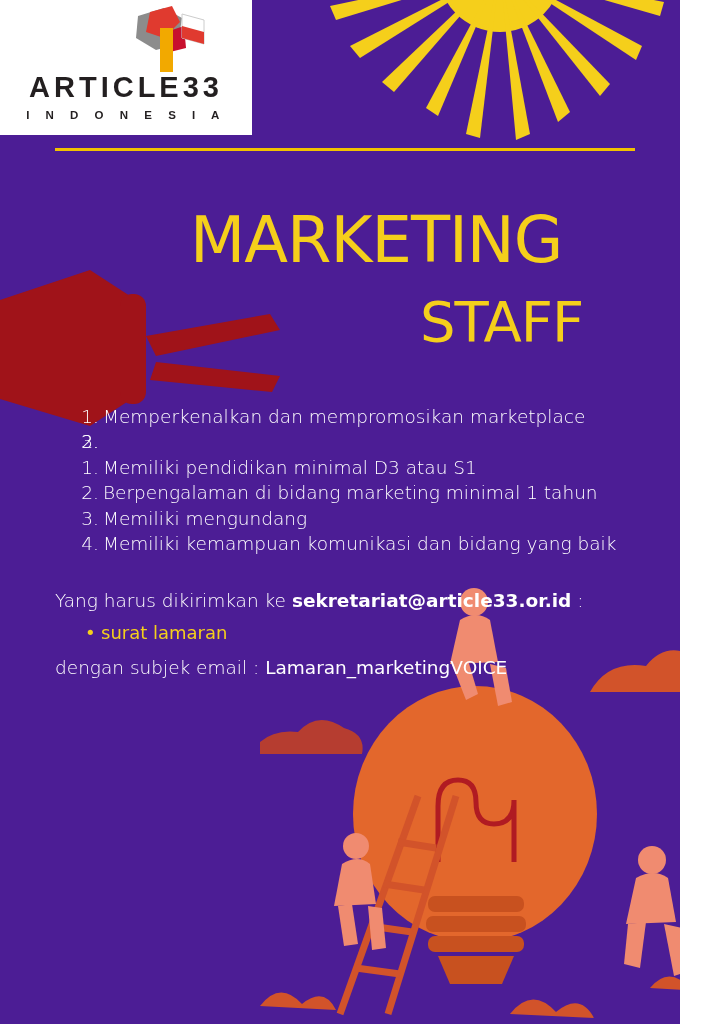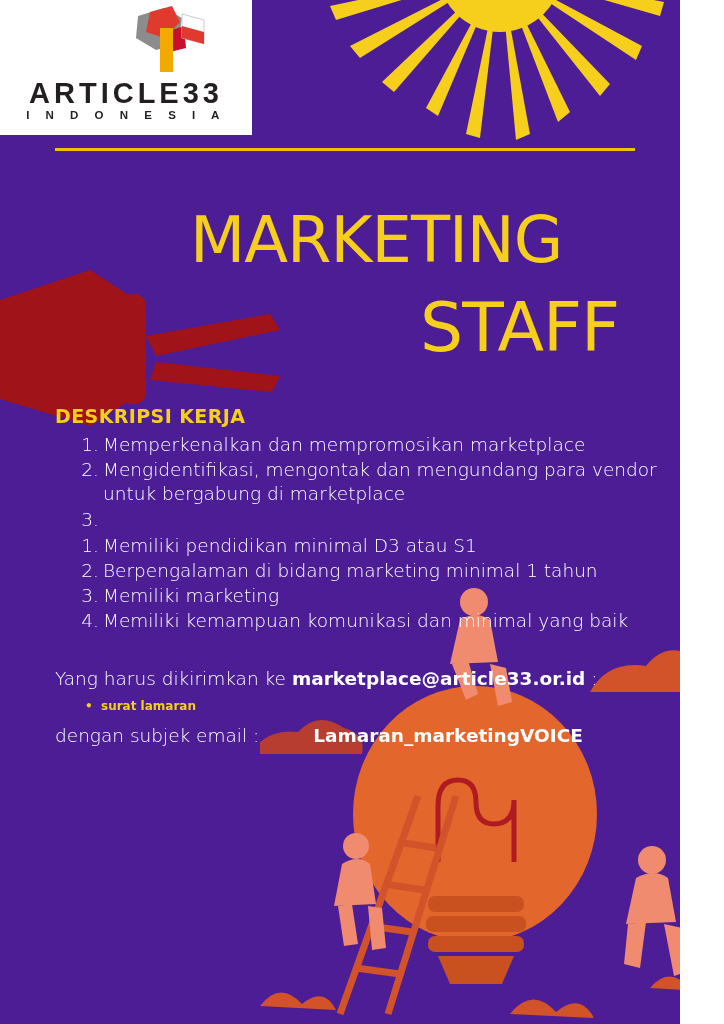--- a/index.html
+++ b/index.html
@@ -67,21 +67,21 @@
   .logo-word {
     font-family: "Liberation Sans", sans-serif;
     font-size: 29px;
     font-weight: bold;
     letter-spacing: 4px;
     color: #231f20;
     line-height: 1;
   }
   .logo-word .num { color: #231f20; }
   .logo-sub {
-    margin-top: 1px;
+    margin-top: 7px;
     font-size: 11.5px;
     letter-spacing: 6.5px;
     color: #231f20;
     font-weight: bold;
   }
 
   
   .rule {
     position: absolute;
     left: 55px;
@@ -109,21 +109,21 @@
     color: #f5cf1b;
     font-family: "DejaVu Sans", sans-serif;
     font-weight: 400;
     letter-spacing: -1px;
     line-height: 1.02;
   }
   .head-staff {
     position: absolute;
     left: 420px;
     top: 293px;
-    font-size: 68px;
+    font-size: 56px;
     color: #f5cf1b;
     font-family: "DejaVu Sans", sans-serif;
     font-weight: 400;
     letter-spacing: -1px;
     line-height: 1.02;
   }
 
   
   .content {
     position: absolute;
@@ -174,40 +174,40 @@
   .send-line b {
     font-weight: bold;
     color: #ffffff;
   }
   ul.bullets {
     list-style: none;
     margin: 8px 0 0 30px;
     padding: 0;
   }
   ul.bullets li {
-    font-size: 12px;
+    font-size: 18px;
     color: #f5cf1b;
     line-height: 1.55;
     font-family: "DejaVu Sans", sans-serif;
-    font-weight: 700;
+    font-weight: 400;
   }
   ul.bullets li::before {
     content: "•";
     color: #f5cf1b;
     display: inline-block;
     width: 16px;
   }
   .subject-line {
     margin-top: 10px;
     font-size: 18.5px;
     color: #ffffff;
     font-family: "DejaVu Sans", sans-serif;
     font-weight: 300;
   }
-  .subject-line b { font-weight: bold; margin-left: 48px; }
+  .subject-line b { font-weight: normal; }
 
   .website {
     position: absolute;
     left: 68px;
     top: 952px;
     font-size: 15px;
     font-weight: bold;
     color: #ffffff;
     letter-spacing: 0.4px;
     font-family: "DejaVu Serif", serif;
@@ -324,38 +324,37 @@
     </div>
     <div class="logo-sub">I N D O N E S I A</div>
   </div>
 
   <div class="rule"></div>
   <div class="head-marketing">MARKETING</div>
   <div class="head-staff">STAFF</div>
 
   <div class="content">
 
-    <div class="section-title">DESKRIPSI KERJA</div>
     <ol class="numlist">
       <li><span class="n">1.</span><span>Memperkenalkan dan mempromosikan marketplace</span></li>
-      <li><span class="n">2.</span><span>Mengidentifikasi, mengontak dan mengundang para vendor untuk bergabung di marketplace</span></li>
+      <li><span class="n">2.</span></li>
       <li><span class="n">3.</span></li>
     </ol>
 
     <div class="gap"></div>
 
     <ol class="numlist">
       <li><span class="n">1.</span><span>Memiliki pendidikan minimal D3 atau S1</span></li>
       <li><span class="n">2.</span><span>Berpengalaman di bidang marketing minimal 1 tahun</span></li>
-      <li><span class="n">3.</span><span>Memiliki marketing</span></li>
-      <li><span class="n">4.</span><span>Memiliki kemampuan komunikasi dan minimal yang baik</span></li>
+      <li><span class="n">3.</span><span>Memiliki mengundang</span></li>
+      <li><span class="n">4.</span><span>Memiliki kemampuan komunikasi dan bidang yang baik</span></li>
     </ol>
 
     <div class="send-line">
-      <span>Yang harus dikirimkan ke </span><b>marketplace@article33.or.id</b><span> :</span>
+      <span>Yang harus dikirimkan ke </span><b>sekretariat@article33.or.id</b><span> :</span>
     </div>
 
     <ul class="bullets">
       <li>surat lamaran</li>
     </ul>
 
     <div class="subject-line">
       <span>dengan subjek email : </span><b>Lamaran_marketingVOICE</b>
     </div>
   </div>

